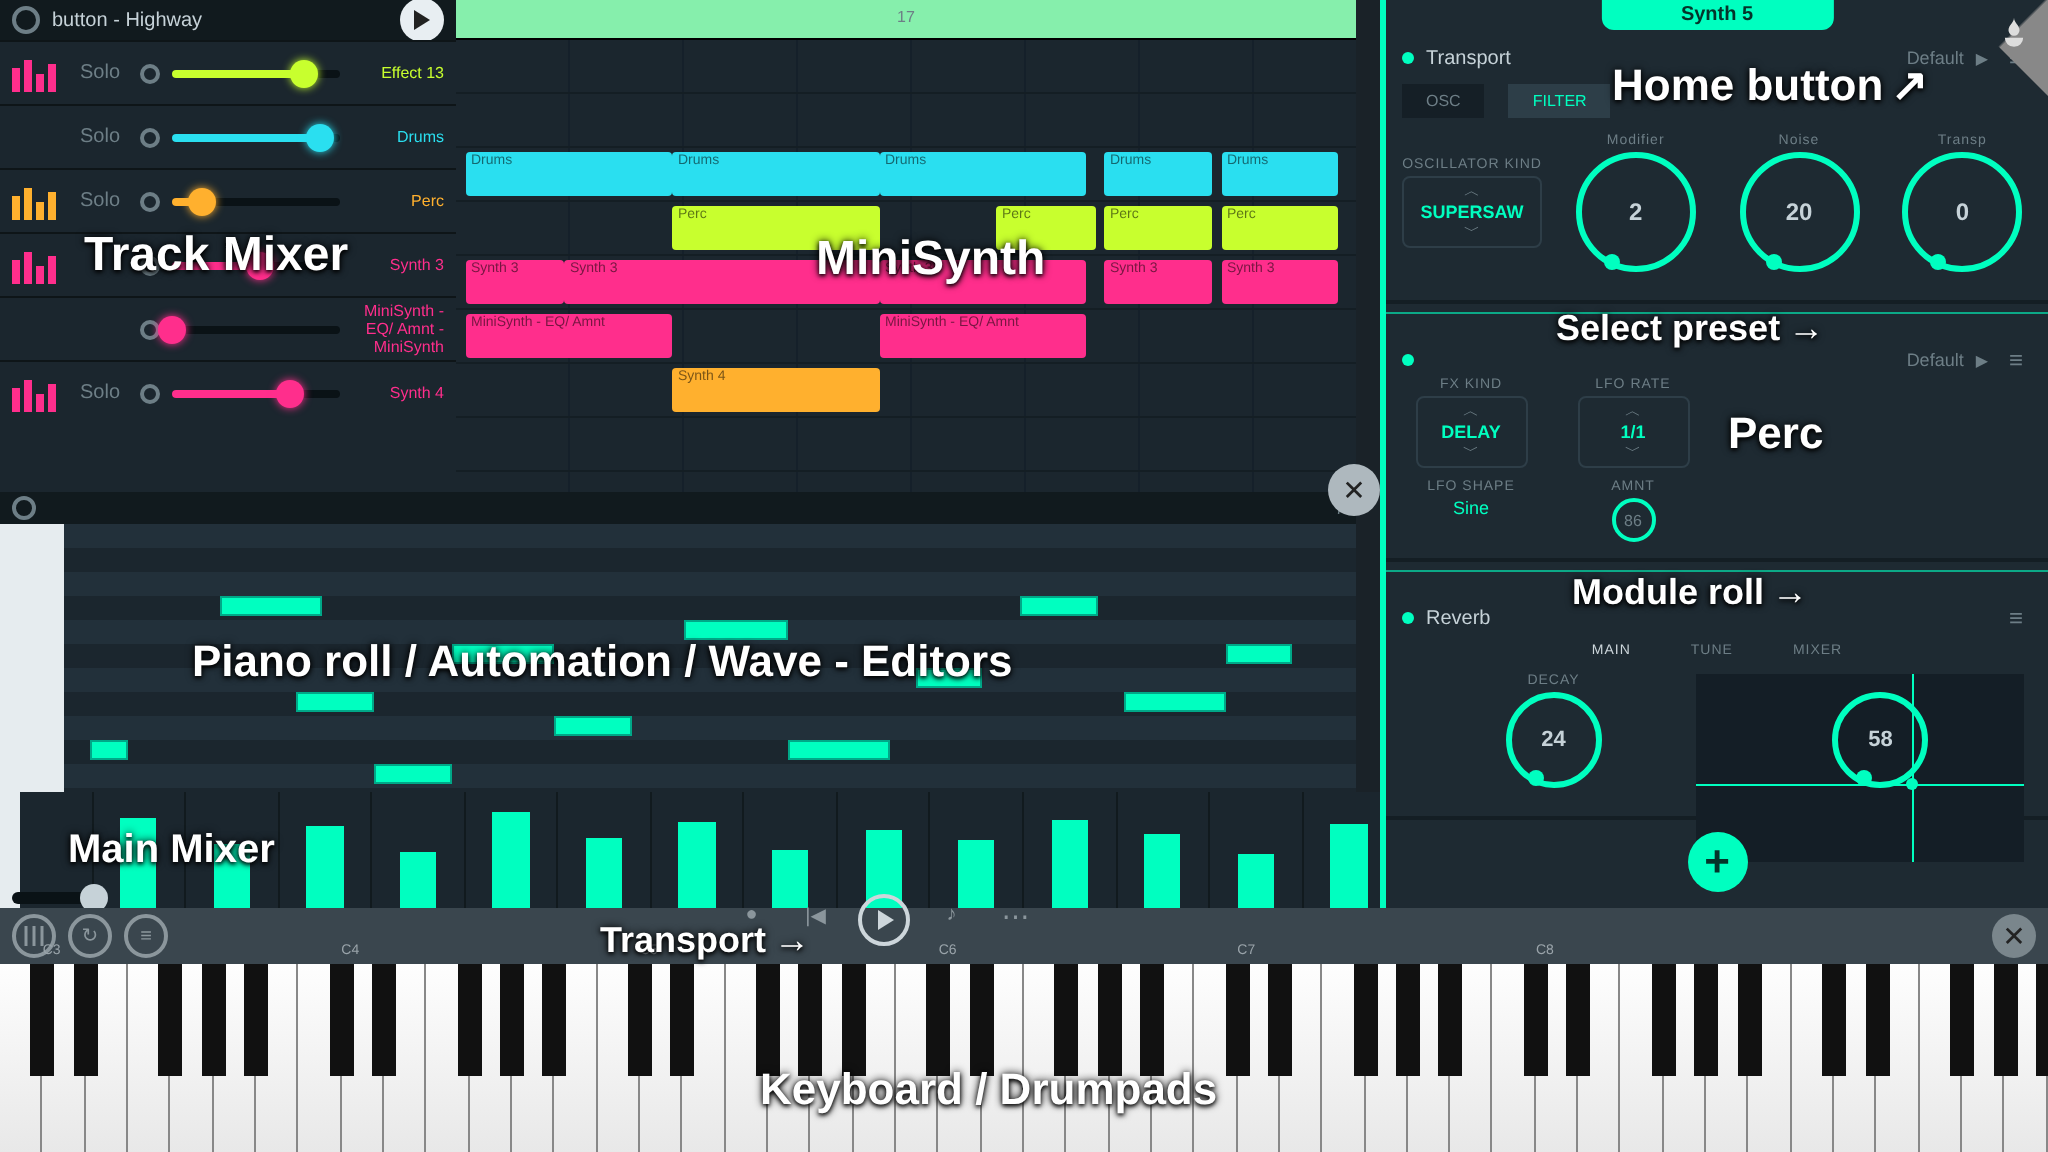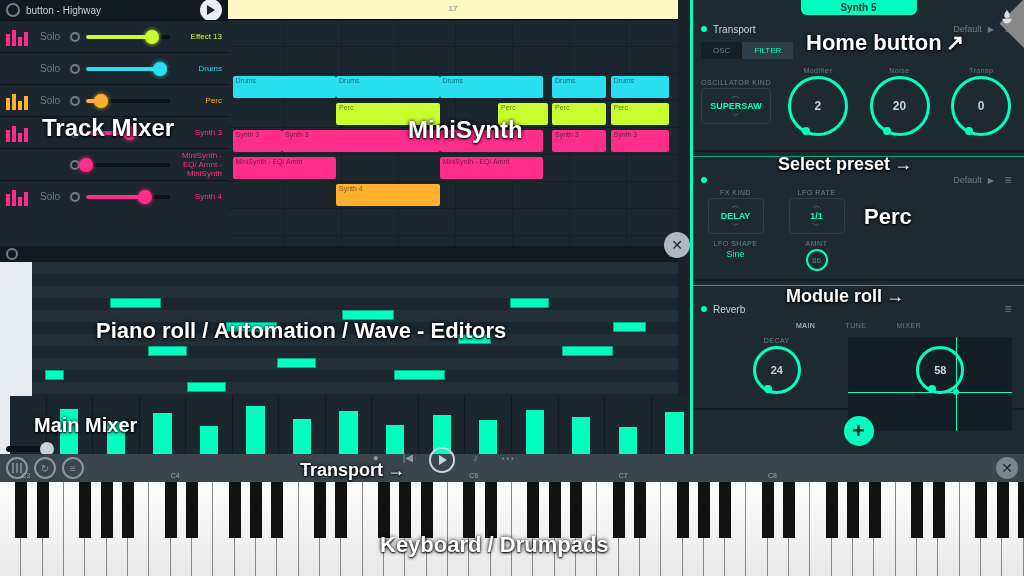--- a/index.html
+++ b/index.html
@@ -64,21 +64,21 @@
   }
   .tm-slider .fill { position:absolute; left:0; top:0; bottom:0; border-radius:2px; }
   .tm-slider .thumb { position:absolute; top:-5px; width:14px; height:14px; border-radius:50%; background:currentColor; box-shadow:0 0 4px currentColor; }
   .tm-label { font-size: 8px; text-align: right; width: 46px; }
 
   
   .playlist {
     position: absolute; left: 228px; top: 0; width: 450px; height: 246px;
     background: var(--panel-dark);
   }
-  .pl-ruler { height: 20px; background:#fef9c3; border-bottom:1px solid #000; position:relative; }
+  .pl-ruler { height: 20px; background:#86efac; border-bottom:1px solid #000; position:relative; }
   .pl-ruler .mark { position:absolute; top:4px; font-size:8px; color:var(--text-dim); }
   .pl-body {
     position: absolute; left:0; right:0; top:20px; bottom:0;
     background: repeating-linear-gradient(90deg, var(--panel-dark) 0, var(--panel-dark) 56px, #15202a 56px, #15202a 57px);
   }
   .pl-lane { position:absolute; left:0; right:0; height:27px; border-bottom:1px solid #141e24; }
   .clip { position:absolute; height:22px; top:2px; border-radius:2px; font-size:7px; color:#0008; padding:1px 3px; overflow:hidden; }
   .clip.cyan{background:var(--cyan);} .clip.lime{background:var(--lime);} .clip.pink{background:var(--pink);} .clip.orange{background:var(--orange);}
   .close-btn { position:absolute; width:26px; height:26px; border-radius:50%; background:#aeb8be; display:flex; align-items:center; justify-content:center; color:#222; font-size:14px; z-index:5; }
 
@@ -132,21 +132,21 @@
   .rack {
     position: absolute; right: 0; top: 0; width: 334px; height: 454px;
     background: #1e2a32; border-left: 3px solid var(--accent);
   }
   .rack-tab { position:absolute; top:-1px; left:50%; transform:translateX(-50%); background:var(--accent); color:#04342a; font-size:10px; font-weight:700; padding:3px 40px 2px; border-radius:0 0 6px 6px; }
   .module { border-bottom:2px solid #141e24; padding:4px 8px 10px; }
   .mod-head { display:flex; align-items:center; gap:6px; font-size:10px; color:#c6d2d8; height:18px; margin-top:6px; }
   .mod-head .dot { width:6px; height:6px; border-radius:50%; background:var(--accent); }
   .mod-head .spacer { flex:1; }
   .mod-head .menu { width:16px; text-align:center; color:var(--text-dim); font-size:12px; }
-  .mod-tabs { display:flex; gap:0; margin:4px 0; }
+  .mod-tabs { display:flex; gap:12px; margin:4px 0; }
   .mod-tab { font-size:8px; padding:4px 12px; color:var(--text-dim); background:#151f26; }
   .mod-tab.active { background:#2d3e48; color:var(--accent); }
   .sublabel { font-size:7px; color:var(--text-dim); text-align:center; letter-spacing:0.5px; }
   .knob-row { display:flex; gap:12px; align-items:center; padding:4px 0; }
   .knob-stack { display:flex; flex-direction:column; align-items:center; gap:2px; flex:1; }
   .big-knob {
     width:60px; height:60px; border-radius:50%;
     border:3px solid var(--accent); position:relative;
     display:flex; align-items:center; justify-content:center;
     color:#c6d2d8; font-size:12px; font-weight:600;

